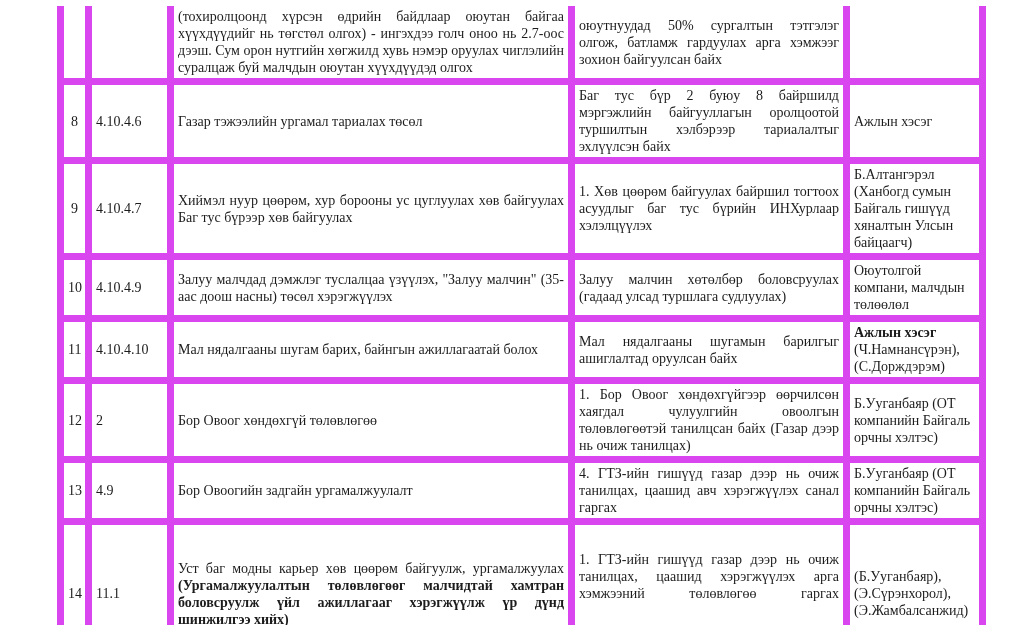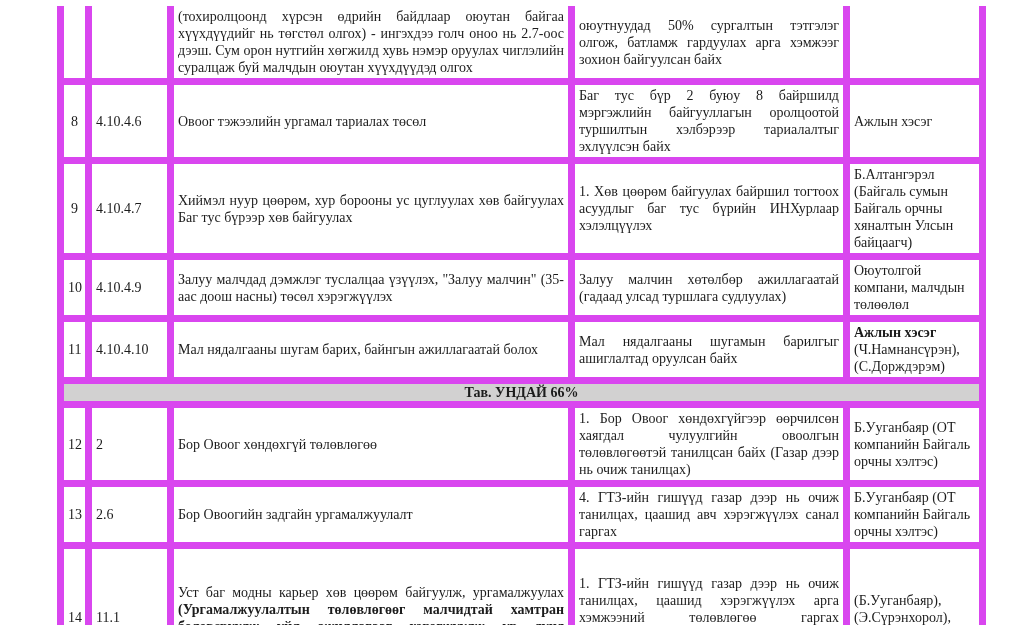--- a/index.html
+++ b/index.html
@@ -72,67 +72,64 @@
         <td class="c-num vtop"></td>
         <td class="c-code vtop"></td>
         <td class="c-desc vtop">(тохиролцоонд хүрсэн өдрийн байдлаар оюутан байгаа хүүхдүүдийг нь төгстөл олгох) - ингэхдээ голч оноо нь 2.7-оос дээш. Сум орон нутгийн хөгжилд хувь нэмэр оруулах чиглэлийн суралцаж буй малчдын оюутан хүүхдүүдэд олгох</td>
         <td class="c-task vtop">оюутнуудад 50% сургалтын тэтгэлэг олгож, батламж гардуулах арга хэмжээг зохион байгуулсан байх</td>
         <td class="c-resp vtop"></td>
       </tr>
 
       <tr style="height:75px">
         <td class="c-num">8</td>
         <td class="c-code">4.10.4.6</td>
-        <td class="c-desc">Овоог тэжээлийн ургамал тариалах төсөл</td>
+        <td class="c-desc">Газар тэжээлийн ургамал тариалах төсөл</td>
         <td class="c-task">Баг тус бүр 2 буюу 8 байршилд мэргэжлийн байгууллагын оролцоотой туршилтын хэлбэрээр тариалалтыг эхлүүлсэн байх</td>
         <td class="c-resp">Ажлын хэсэг</td>
       </tr>
 
       <tr style="height:95px">
         <td class="c-num">9</td>
         <td class="c-code">4.10.4.7</td>
         <td class="c-desc">Хиймэл нуур цөөрөм, хур борооны ус цуглуулах хөв байгуулах Баг тус бүрээр хөв байгуулах</td>
         <td class="c-task">1. Хөв цөөрөм байгуулах байршил тогтоох асуудлыг баг тус бүрийн ИНХурлаар хэлэлцүүлэх</td>
-        <td class="c-resp">Б.Алтангэрэл (Байгаль сумын Байгаль орчны хяналтын Улсын байцаагч)</td>
+        <td class="c-resp">Б.Алтангэрэл (Ханбогд сумын Байгаль гишүүд хяналтын Улсын байцаагч)</td>
       </tr>
 
       <tr style="height:54px">
         <td class="c-num">10</td>
         <td class="c-code">4.10.4.9</td>
         <td class="c-desc">Залуу малчдад дэмжлэг туслалцаа үзүүлэх, "Залуу малчин" (35-аас доош насны) төсөл хэрэгжүүлэх</td>
-        <td class="c-task">Залуу малчин хөтөлбөр ажиллагаатай (гадаад улсад туршлага судлуулах)</td>
+        <td class="c-task">Залуу малчин хөтөлбөр боловсруулах (гадаад улсад туршлага судлуулах)</td>
         <td class="c-resp">Оюутолгой компани, малчдын төлөөлөл</td>
       </tr>
 
       <tr style="height:44px">
         <td class="c-num">11</td>
         <td class="c-code">4.10.4.10</td>
         <td class="c-desc">Мал нядалгааны шугам барих, байнгын ажиллагаатай болох</td>
         <td class="c-task">Мал нядалгааны шугамын барилгыг ашиглалтад оруулсан байх</td>
         <td class="c-resp">
           <div class="bold">Ажлын хэсэг</div>
           <div>(Ч.Намнансүрэн), (С.Дорждэрэм)</div>
         </td>
       </tr>
 
-      <tr class="section-row" style="height:18px">
-        <td colspan="5">Тав. УНДАЙ 66%</td>
-      </tr>
 
       <tr style="height:77px">
         <td class="c-num">12</td>
         <td class="c-code">2</td>
         <td class="c-desc">Бор Овоог хөндөхгүй төлөвлөгөө</td>
         <td class="c-task">1. Бор Овоог хөндөхгүйгээр өөрчилсөн хаягдал чулуулгийн овоолгын төлөвлөгөөтэй танилцсан байх (Газар дээр нь очиж танилцах)</td>
         <td class="c-resp">Б.Ууганбаяр (ОТ компанийн Байгаль орчны хэлтэс)</td>
       </tr>
 
       <tr style="height:62px">
         <td class="c-num">13</td>
-        <td class="c-code">2.6</td>
+        <td class="c-code">4.9</td>
         <td class="c-desc">Бор Овоогийн задгайн ургамалжуулалт</td>
         <td class="c-task">4. ГТЗ-ийн гишүүд газар дээр нь очиж танилцах, цаашид авч хэрэгжүүлэх санал гаргах</td>
         <td class="c-resp">Б.Ууганбаяр (ОТ компанийн Байгаль орчны хэлтэс)</td>
       </tr>
 
       <tr style="height:86px">
         <td class="c-num">14</td>
         <td class="c-code">11.1</td>
         <td class="c-desc">
           <span>Уст баг модны карьер хөв цөөрөм байгуулж, ургамалжуулах</span>

